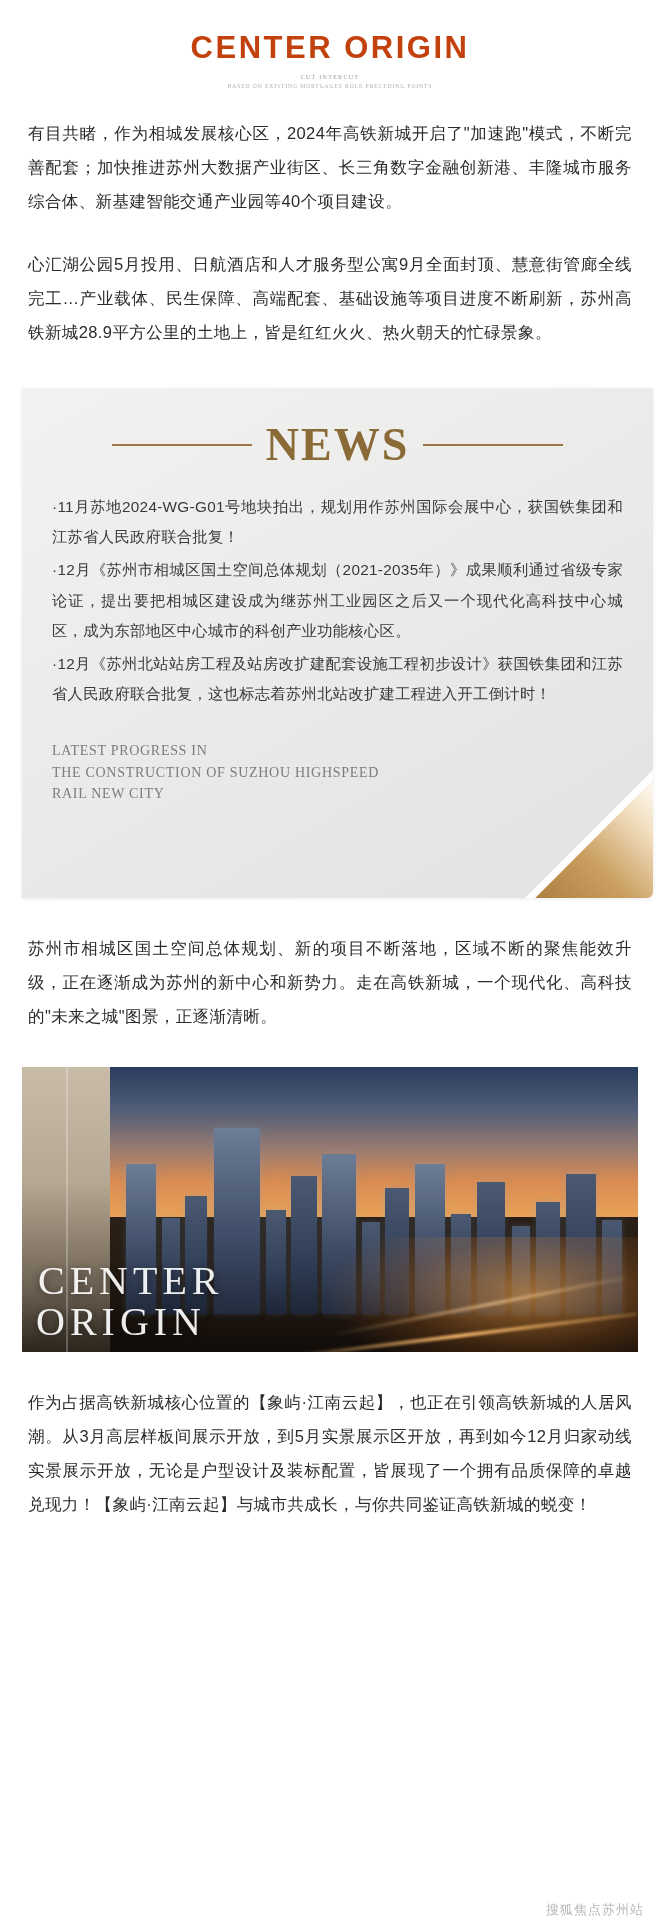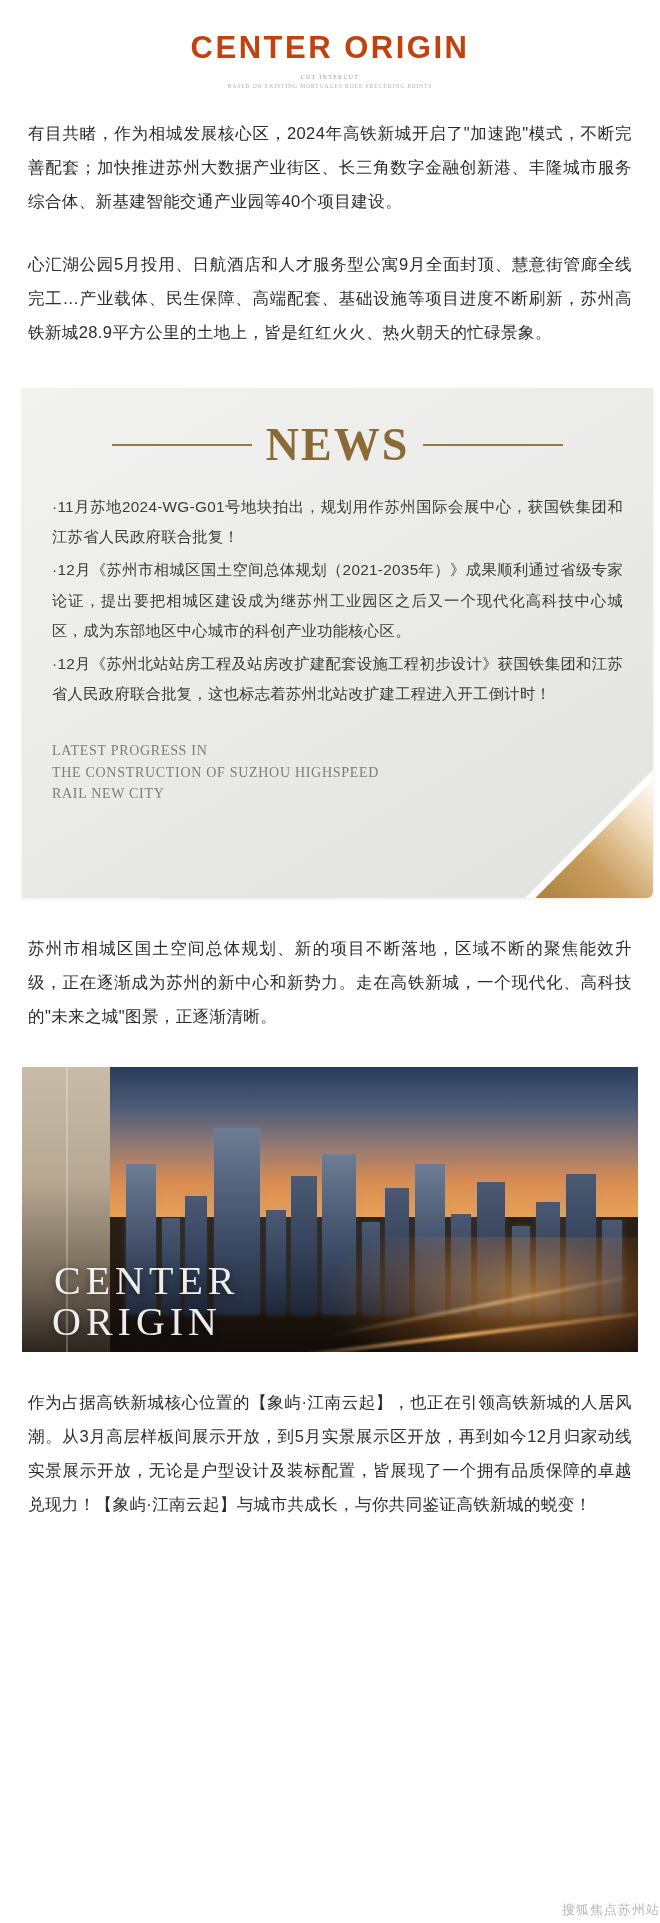--- a/index.html
+++ b/index.html
@@ -188,35 +188,35 @@
   .leftbuild {
     position: absolute; left: 0; top: 0; width: 88px; bottom: 0;
     background: linear-gradient(180deg,#c8bca9 0%, #b6a893 40%, #6d6152 78%, #2c251d 100%);
   }
   .leftbuild:after{
     content:""; position:absolute; left:44px; top:0; bottom:0; width:2px;
     background: rgba(255,255,255,0.25);
   }
   .hero-caption {
     position: absolute;
-    left: 32px;
+    left: 16px;
     bottom: 10px;
     font-family: "Liberation Serif", serif;
     color: rgba(255,255,255,0.92);
     letter-spacing: 5px;
     line-height: 1.02;
     text-shadow: 0 2px 8px rgba(0,0,0,0.5);
   }
   .hero-caption .l1 { font-size: 40px; }
   .hero-caption .l2 { font-size: 40px; margin-left: -2px; }
 
   
   .watermark {
     position: absolute;
-    right: 0;
+    right: 16px;
     bottom: 4px;
     font-size: 13px;
     color: rgba(120,120,120,0.55);
     letter-spacing: 1px;
   }
   .para.third { margin-top: 34px; }
   .para.fourth { margin-top: 34px; padding-bottom: 44px; }
 </style>
 </head>
 <body>

